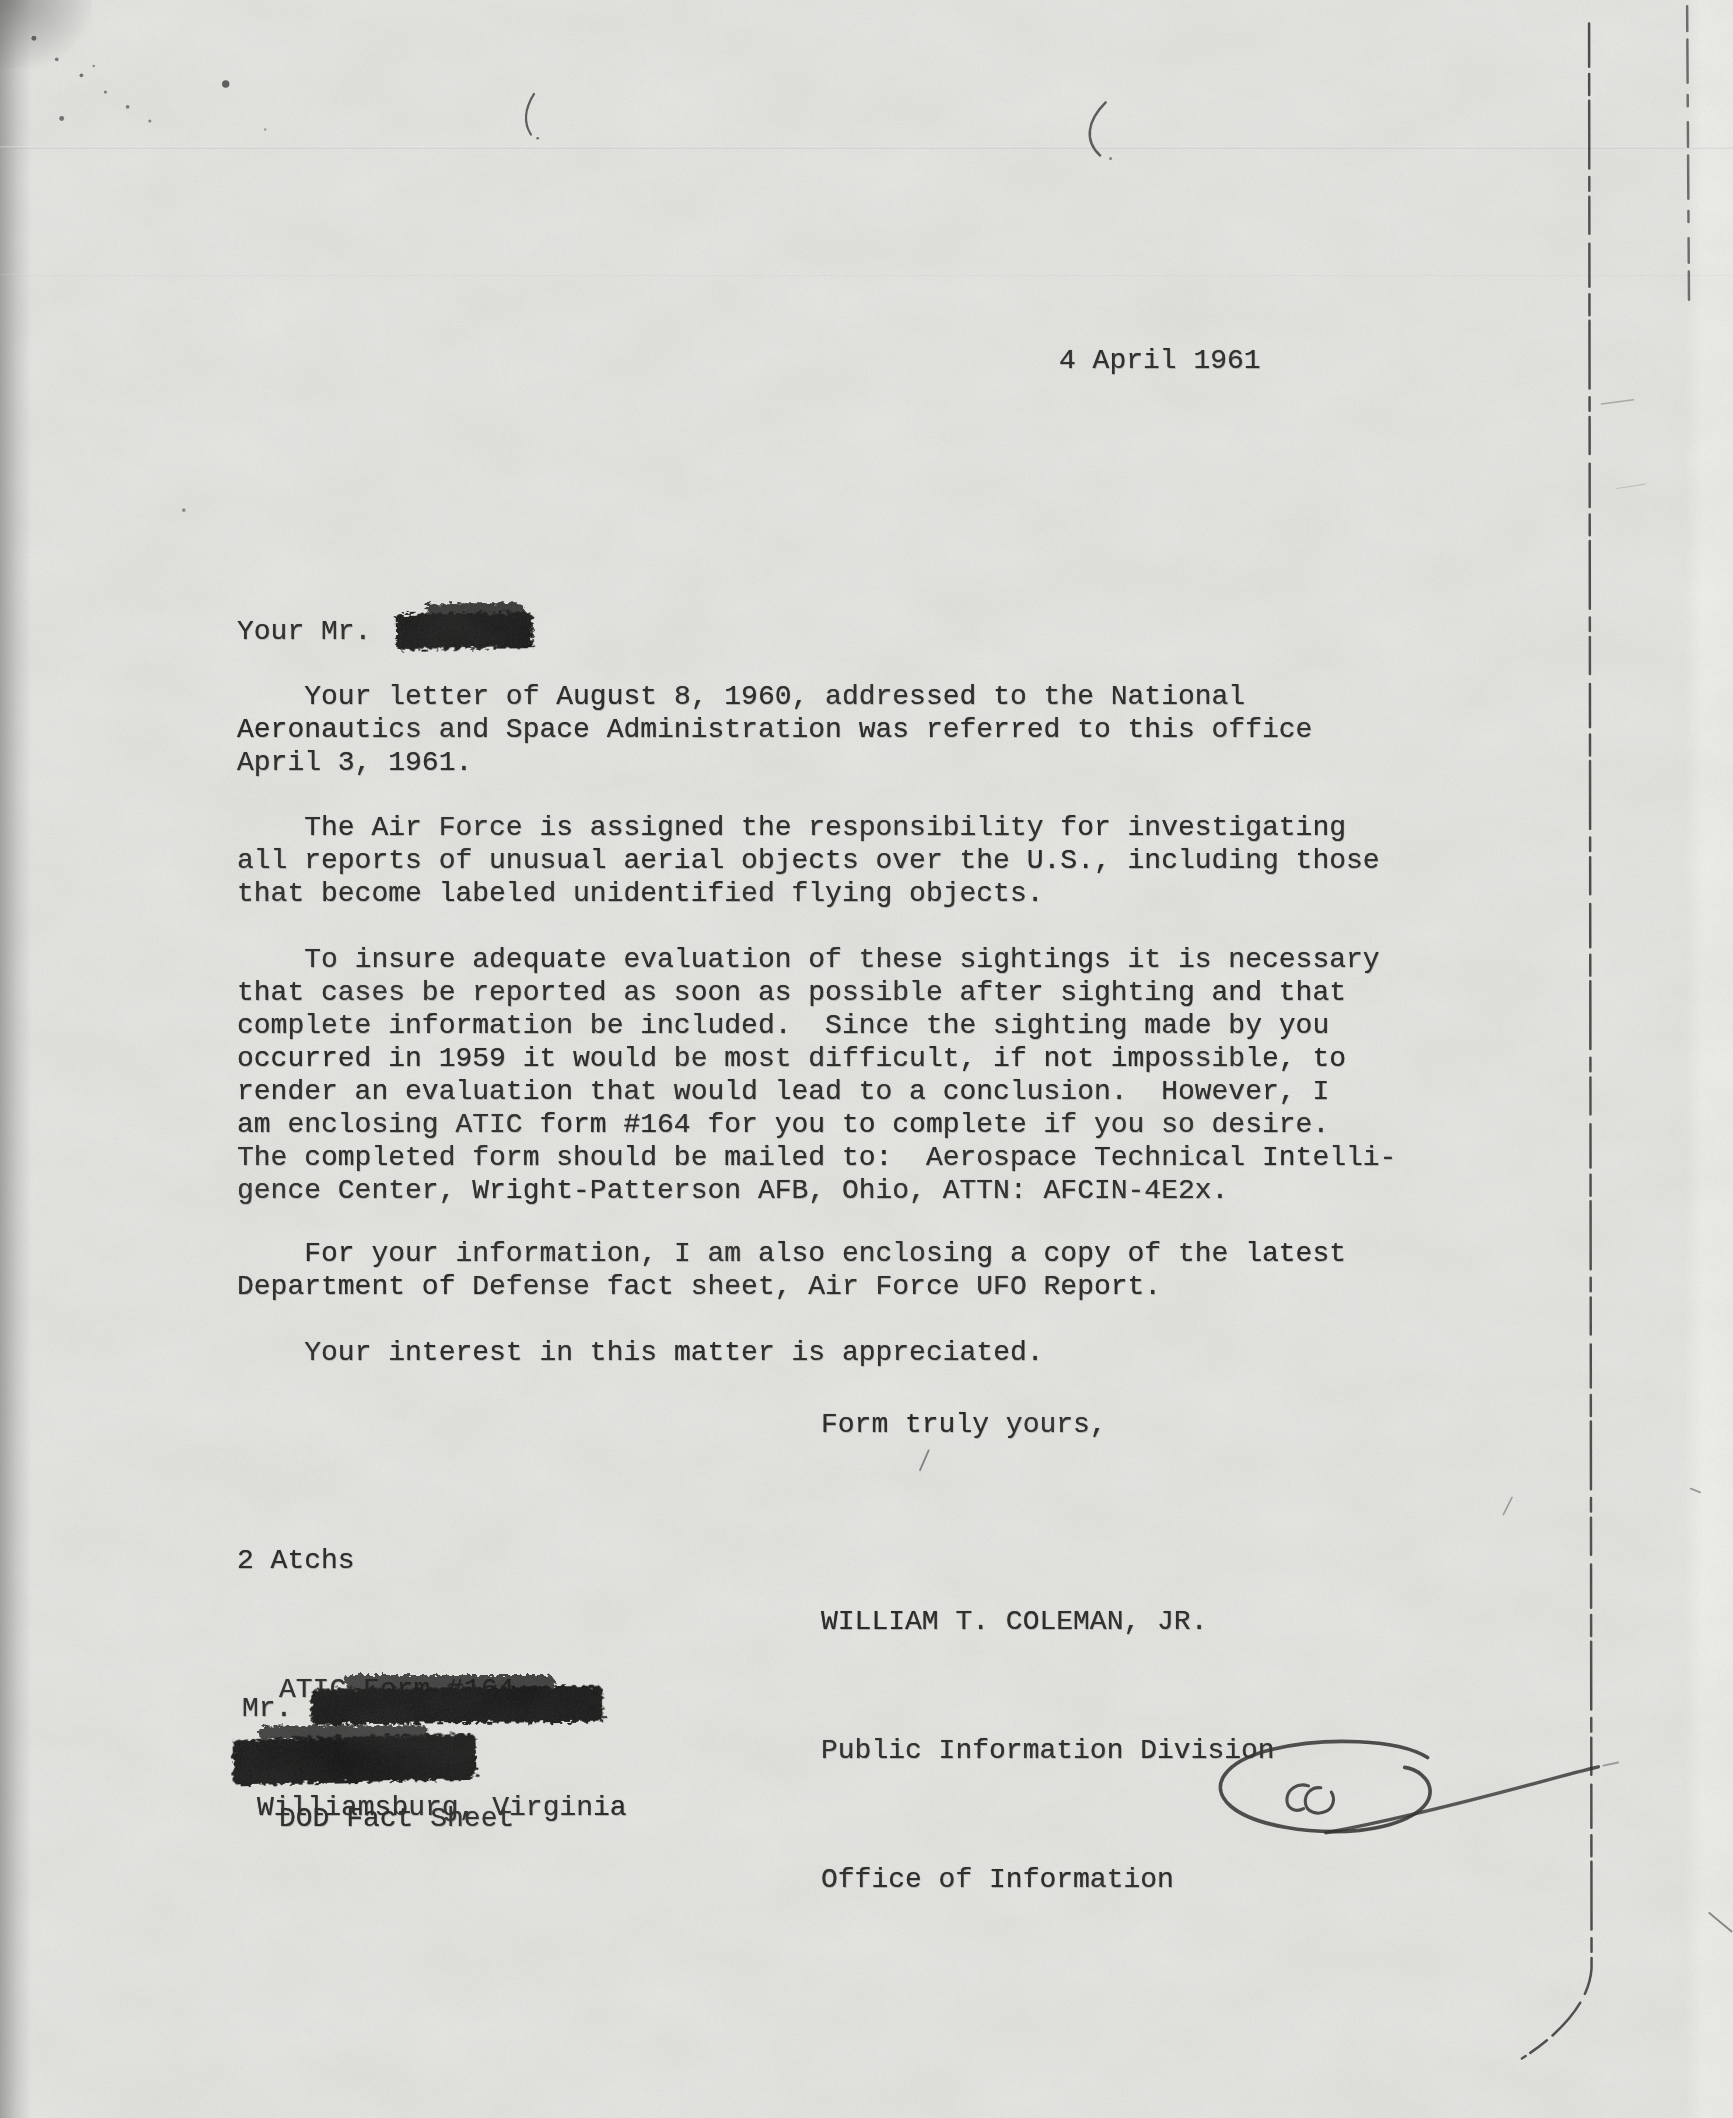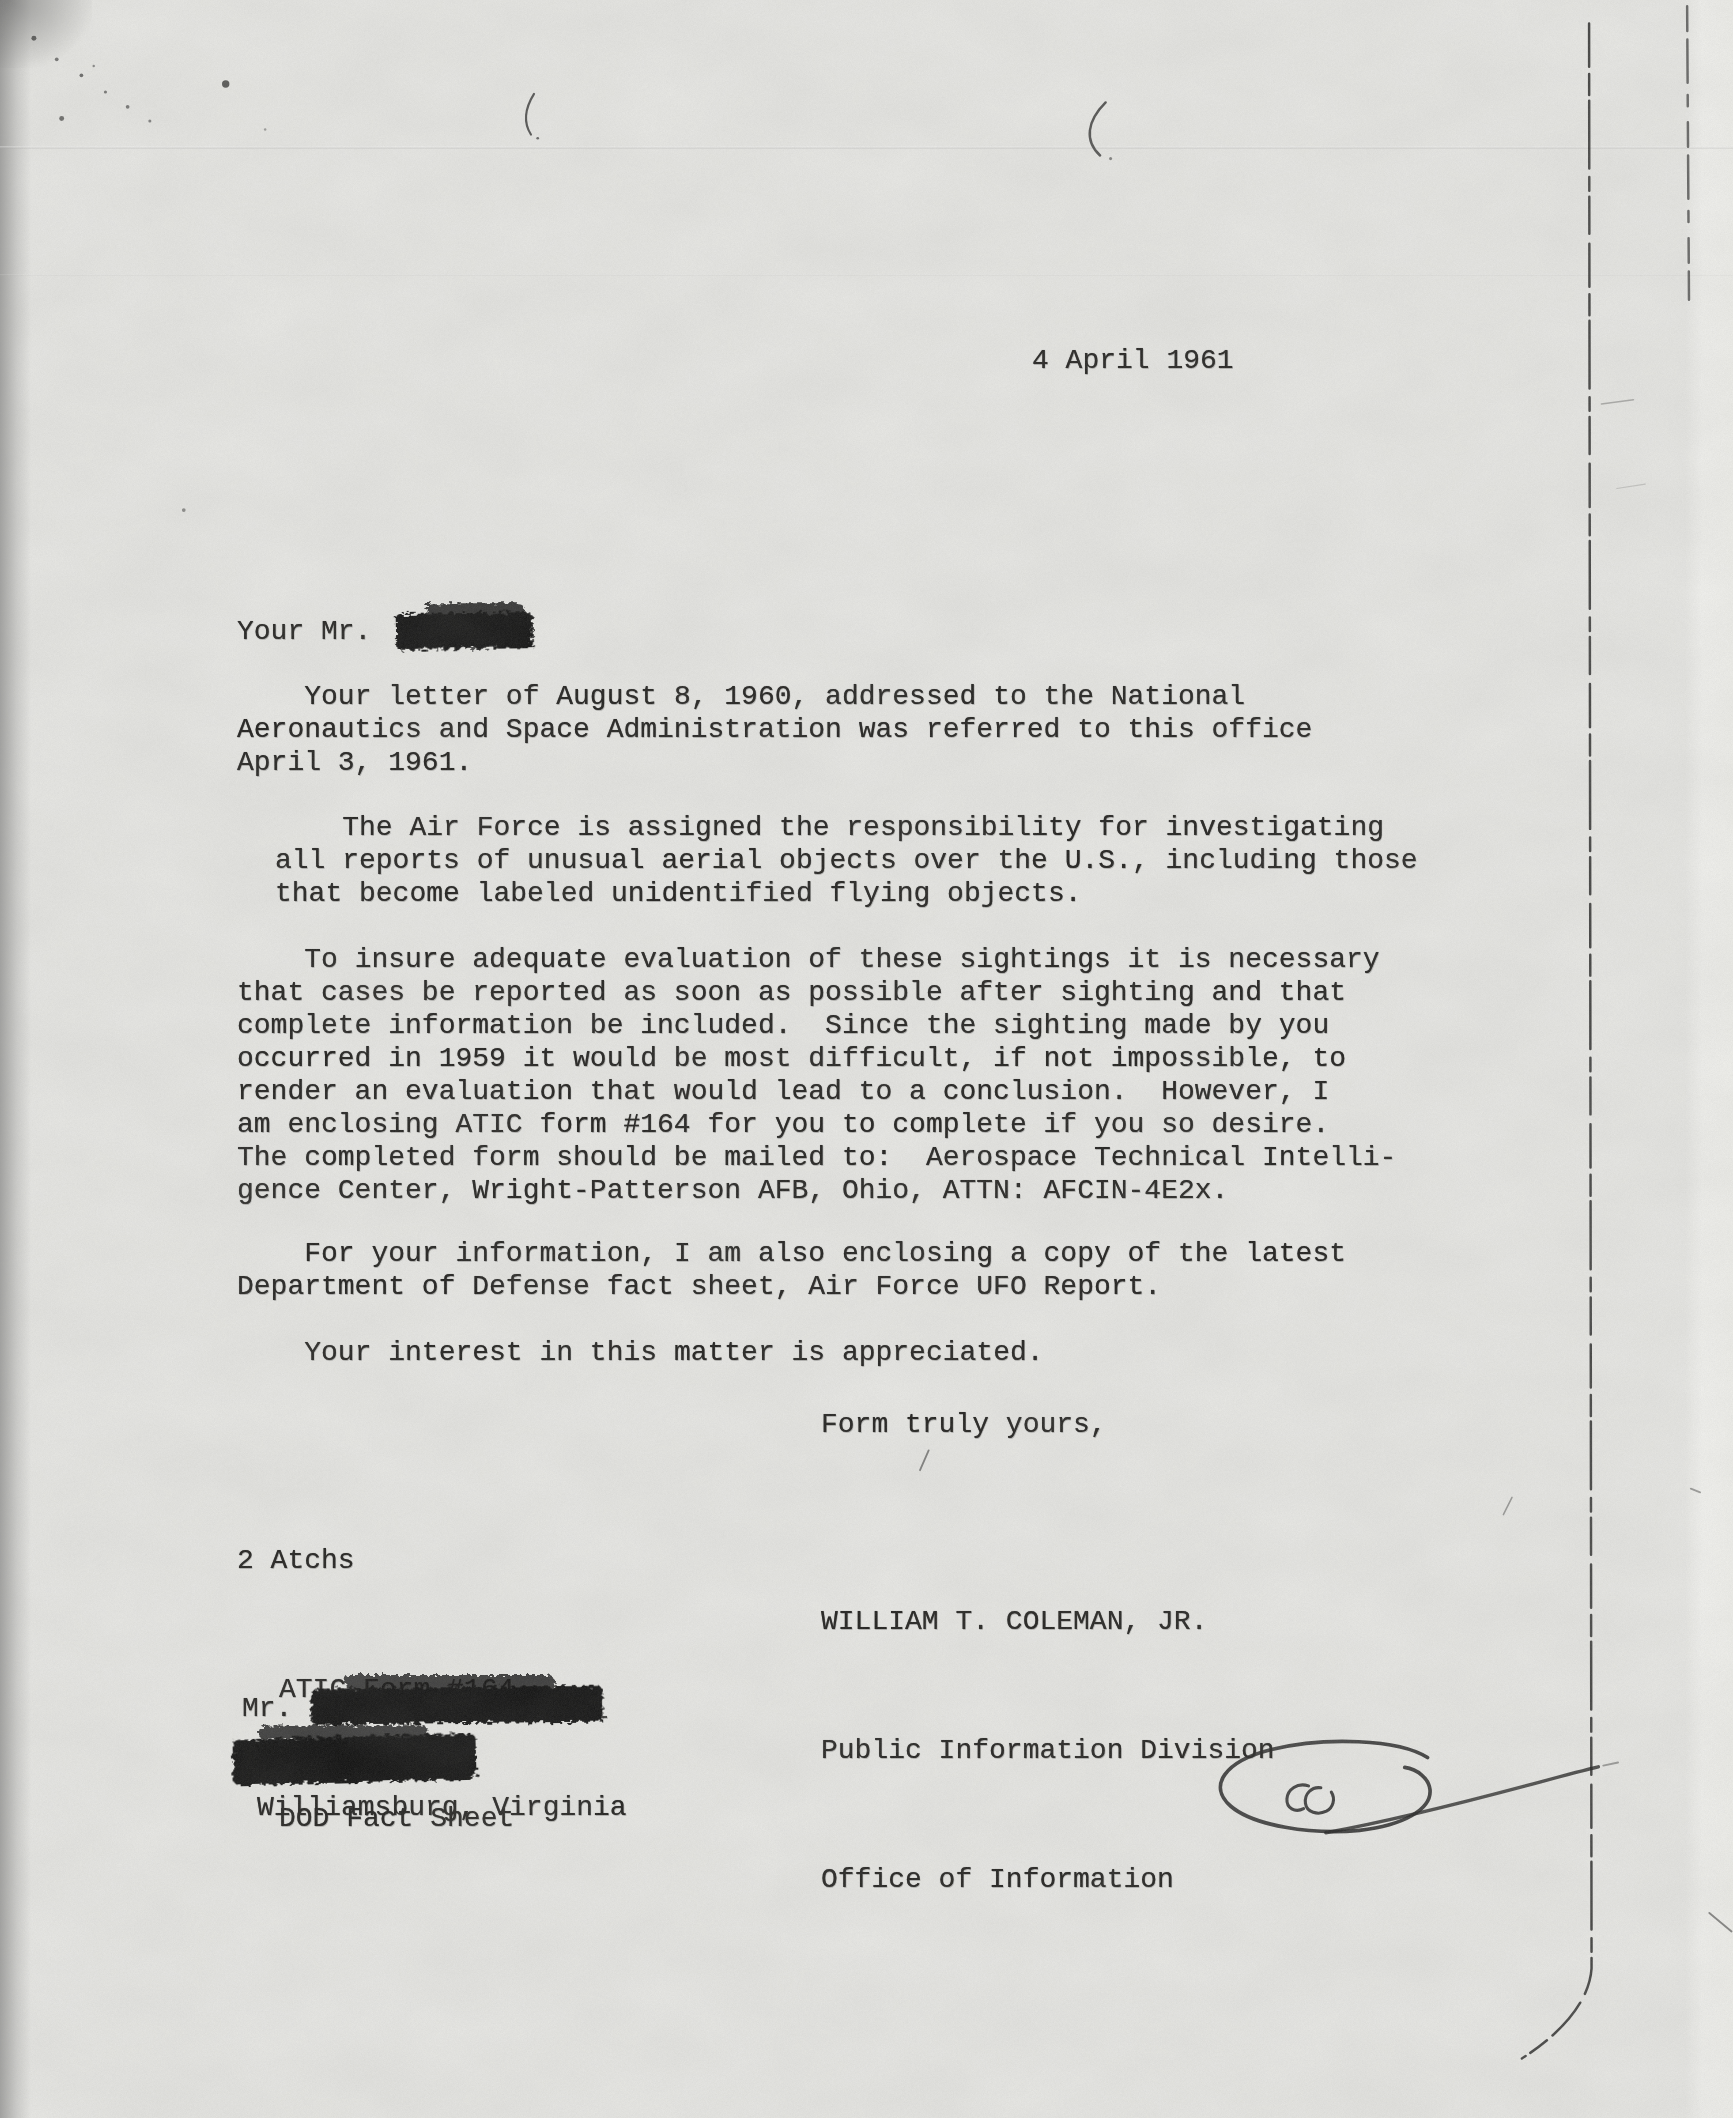--- a/index.html
+++ b/index.html
@@ -45,29 +45,29 @@
 <body>
 
 <div class="page">
 
   <div class="edge-left"></div>
   <div class="edge-left-top"></div>
   <div class="edge-right"></div>
   <div class="crease crease-1"></div>
   <div class="crease crease-2"></div>
 
-  <div class="t" style="left:1032px; top:344px; width:432px;">4 April 1961</div>
+  <div class="t" style="left:1059px; top:344px; width:432px;">4 April 1961</div>
 
   <div class="t" style="left:237px; top:615px; width:370px;">Your Mr.</div>
 
   <div class="t" style="left:237px; top:680px;">    Your letter of August 8, 1960, addressed to the National
 Aeronautics and Space Administration was referred to this office
 April 3, 1961.</div>
 
-  <div class="t" style="left:237px; top:811px;margin-left:38px;">    The Air Force is assigned the responsibility for investigating
+  <div class="t" style="left:237px; top:811px;">    The Air Force is assigned the responsibility for investigating
 all reports of unusual aerial objects over the U.S., including those
 that become labeled unidentified flying objects.</div>
 
   <div class="t" style="left:237px; top:943px;">    To insure adequate evaluation of these sightings it is necessary
 that cases be reported as soon as possible after sighting and that
 complete information be included.  Since the sighting made by you
 occurred in 1959 it would be most difficult, if not impossible, to
 render an evaluation that would lead to a conclusion.  However, I
 am enclosing ATIC form #164 for you to complete if you so desire.
 The completed form should be mailed to:  Aerospace Technical Intelli-

